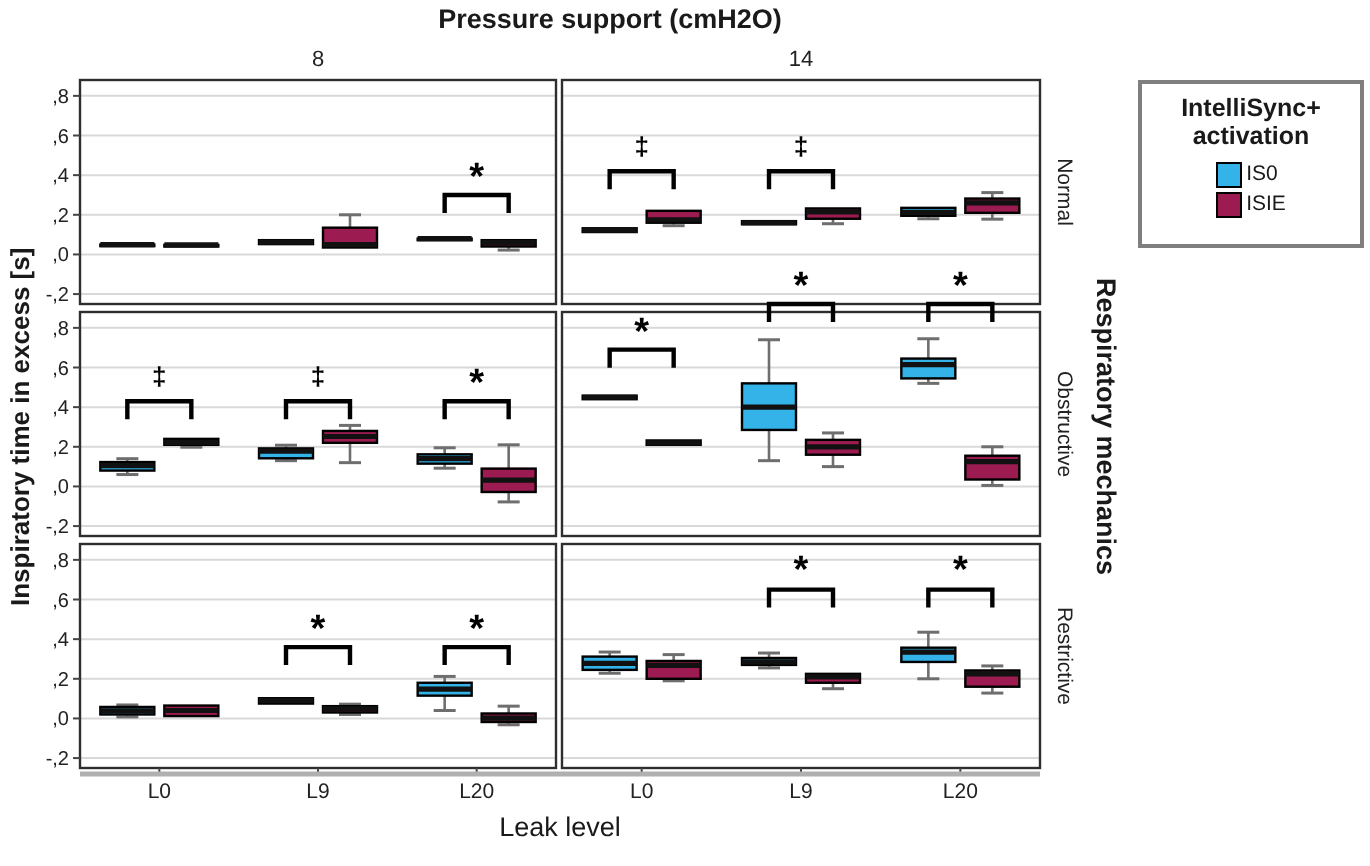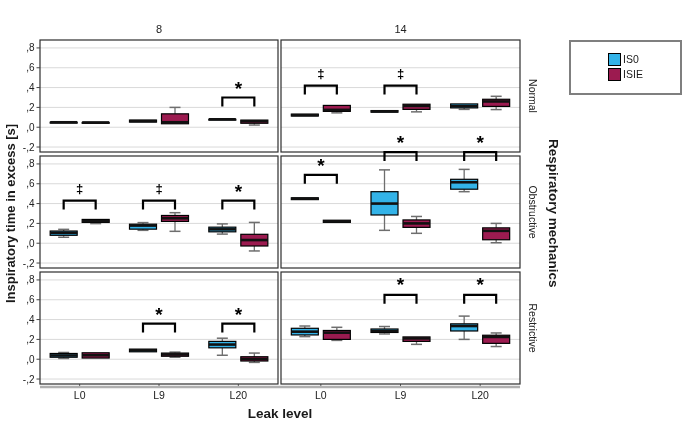--- a/index.html
+++ b/index.html
@@ -12,21 +12,21 @@
     font-size:13.5px;font-weight:bold;
   }
   .y-axis-title{
     position:absolute;left:1px;top:40px;height:346px;width:18px;
     writing-mode:vertical-rl;transform:rotate(180deg);
     display:flex;align-items:center;justify-content:center;
     font-size:13px;font-weight:bold;white-space:nowrap;
   }
   .x-axis-title{
     position:absolute;left:40px;width:480px;top:406px;text-align:center;
-    font-size:13.5px;font-weight:bold;
+    font-size:13.5px;font-weight:normal;
   }
   .row-axis-title{
     position:absolute;left:544px;top:40px;height:346px;width:18px;
     writing-mode:vertical-rl;
     display:flex;align-items:center;justify-content:center;
     font-size:13.5px;font-weight:bold;white-space:nowrap;
   }
   svg{position:absolute;left:0;top:0;font-family:"Liberation Sans",sans-serif;}
   .legend{
     position:absolute;left:569px;top:40px;width:113px;
@@ -39,20 +39,21 @@
   .legend-swatch{
     display:inline-block;width:13px;height:13px;border:1px solid #000;
     margin-right:2px;box-sizing:border-box;flex:0 0 auto;
   }
 </style>
 </head>
 <body>
 
 <div class="fig">
 
+  <div class="fig-title">Pressure support (cmH2O)</div>
 
   <div class="y-axis-title">Inspiratory time in excess [s]</div>
 
   <svg id="plot" width="685" height="433" viewBox="0 0 685 433">
       <g>
         <rect x="40" y="40" width="238" height="112" fill="#ffffff"></rect>
         <line x1="40" y1="47.92920353982301" x2="278" y2="47.92920353982301" stroke="#d9d9d9" stroke-width="1"></line>
         <line x1="40" y1="67.75221238938053" x2="278" y2="67.75221238938053" stroke="#d9d9d9" stroke-width="1"></line>
         <line x1="40" y1="87.57522123893806" x2="278" y2="87.57522123893806" stroke="#d9d9d9" stroke-width="1"></line>
         <line x1="40" y1="107.39823008849558" x2="278" y2="107.39823008849558" stroke="#d9d9d9" stroke-width="1"></line>
@@ -352,20 +353,24 @@
       <line x1="480.16666666666663" y1="384" x2="480.16666666666663" y2="387.5" stroke="#444444" stroke-width="1"></line>
       <text x="480.16666666666663" y="399" text-anchor="middle" font-size="10.5" fill="#222222">L20</text>
       <line x1="40" y1="387" x2="520" y2="387" stroke="#b0b0b0" stroke-width="2.5"></line>
     </svg>
 
   <div class="x-axis-title">Leak level</div>
 
   <div class="row-axis-title">Respiratory mechanics</div>
 
   <div class="legend">
+    <div class="legend-title">
+      <div>IntelliSync+</div>
+      <div>activation</div>
+    </div>
     <div class="legend-items">
       <div class="legend-item">
         <span class="legend-swatch" style="background: rgb(51, 179, 232);"></span>
         <span>IS0</span>
       </div>
       <div class="legend-item">
         <span class="legend-swatch" style="background: rgb(156, 27, 80);"></span>
         <span>ISIE</span>
       </div>
     </div>

